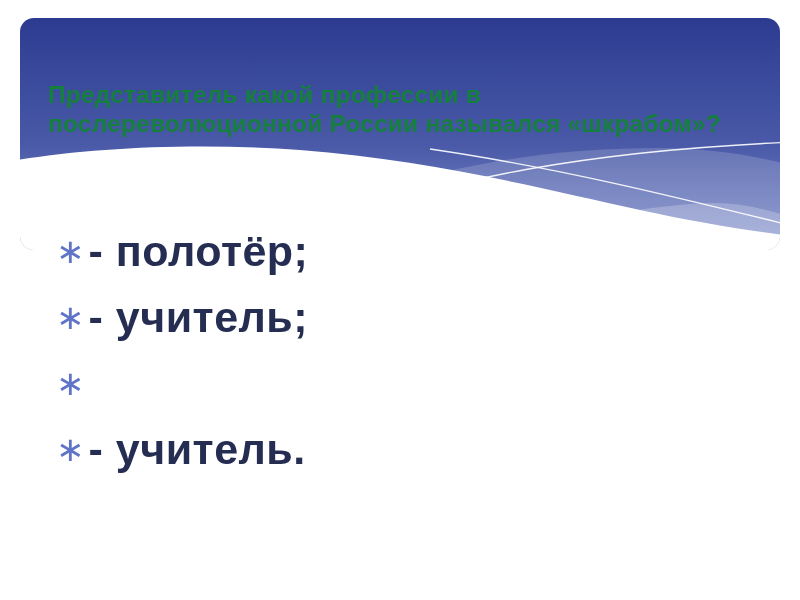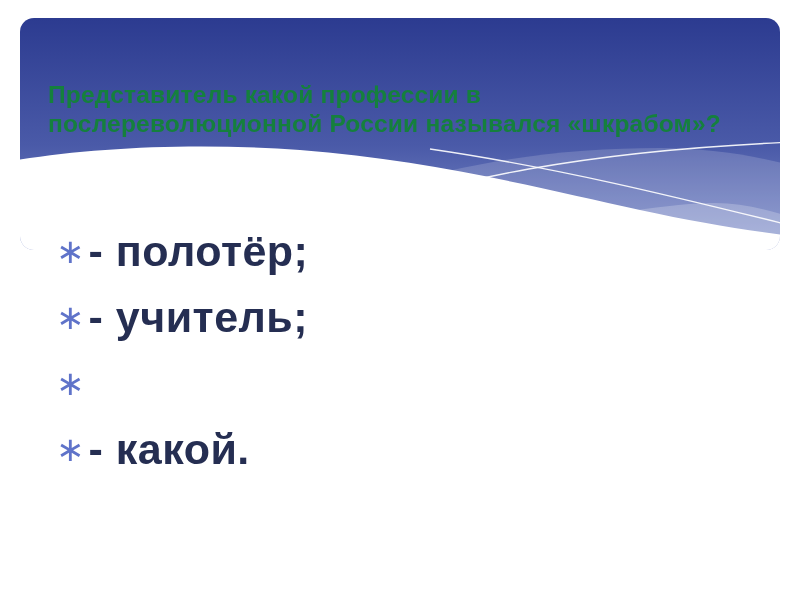--- a/index.html
+++ b/index.html
@@ -96,17 +96,17 @@
     </li>
     <li>
       <span class="bullet">∗</span>
       <span class="answer-label">- учитель;</span>
     </li>
     <li>
       <span class="bullet">∗</span>
     </li>
     <li>
       <span class="bullet">∗</span>
-      <span class="answer-label">- какой.</span>
+      <span class="answer-label">- учитель.</span>
     </li>
   </ul>
 
 </div>
 
 </body></html>

